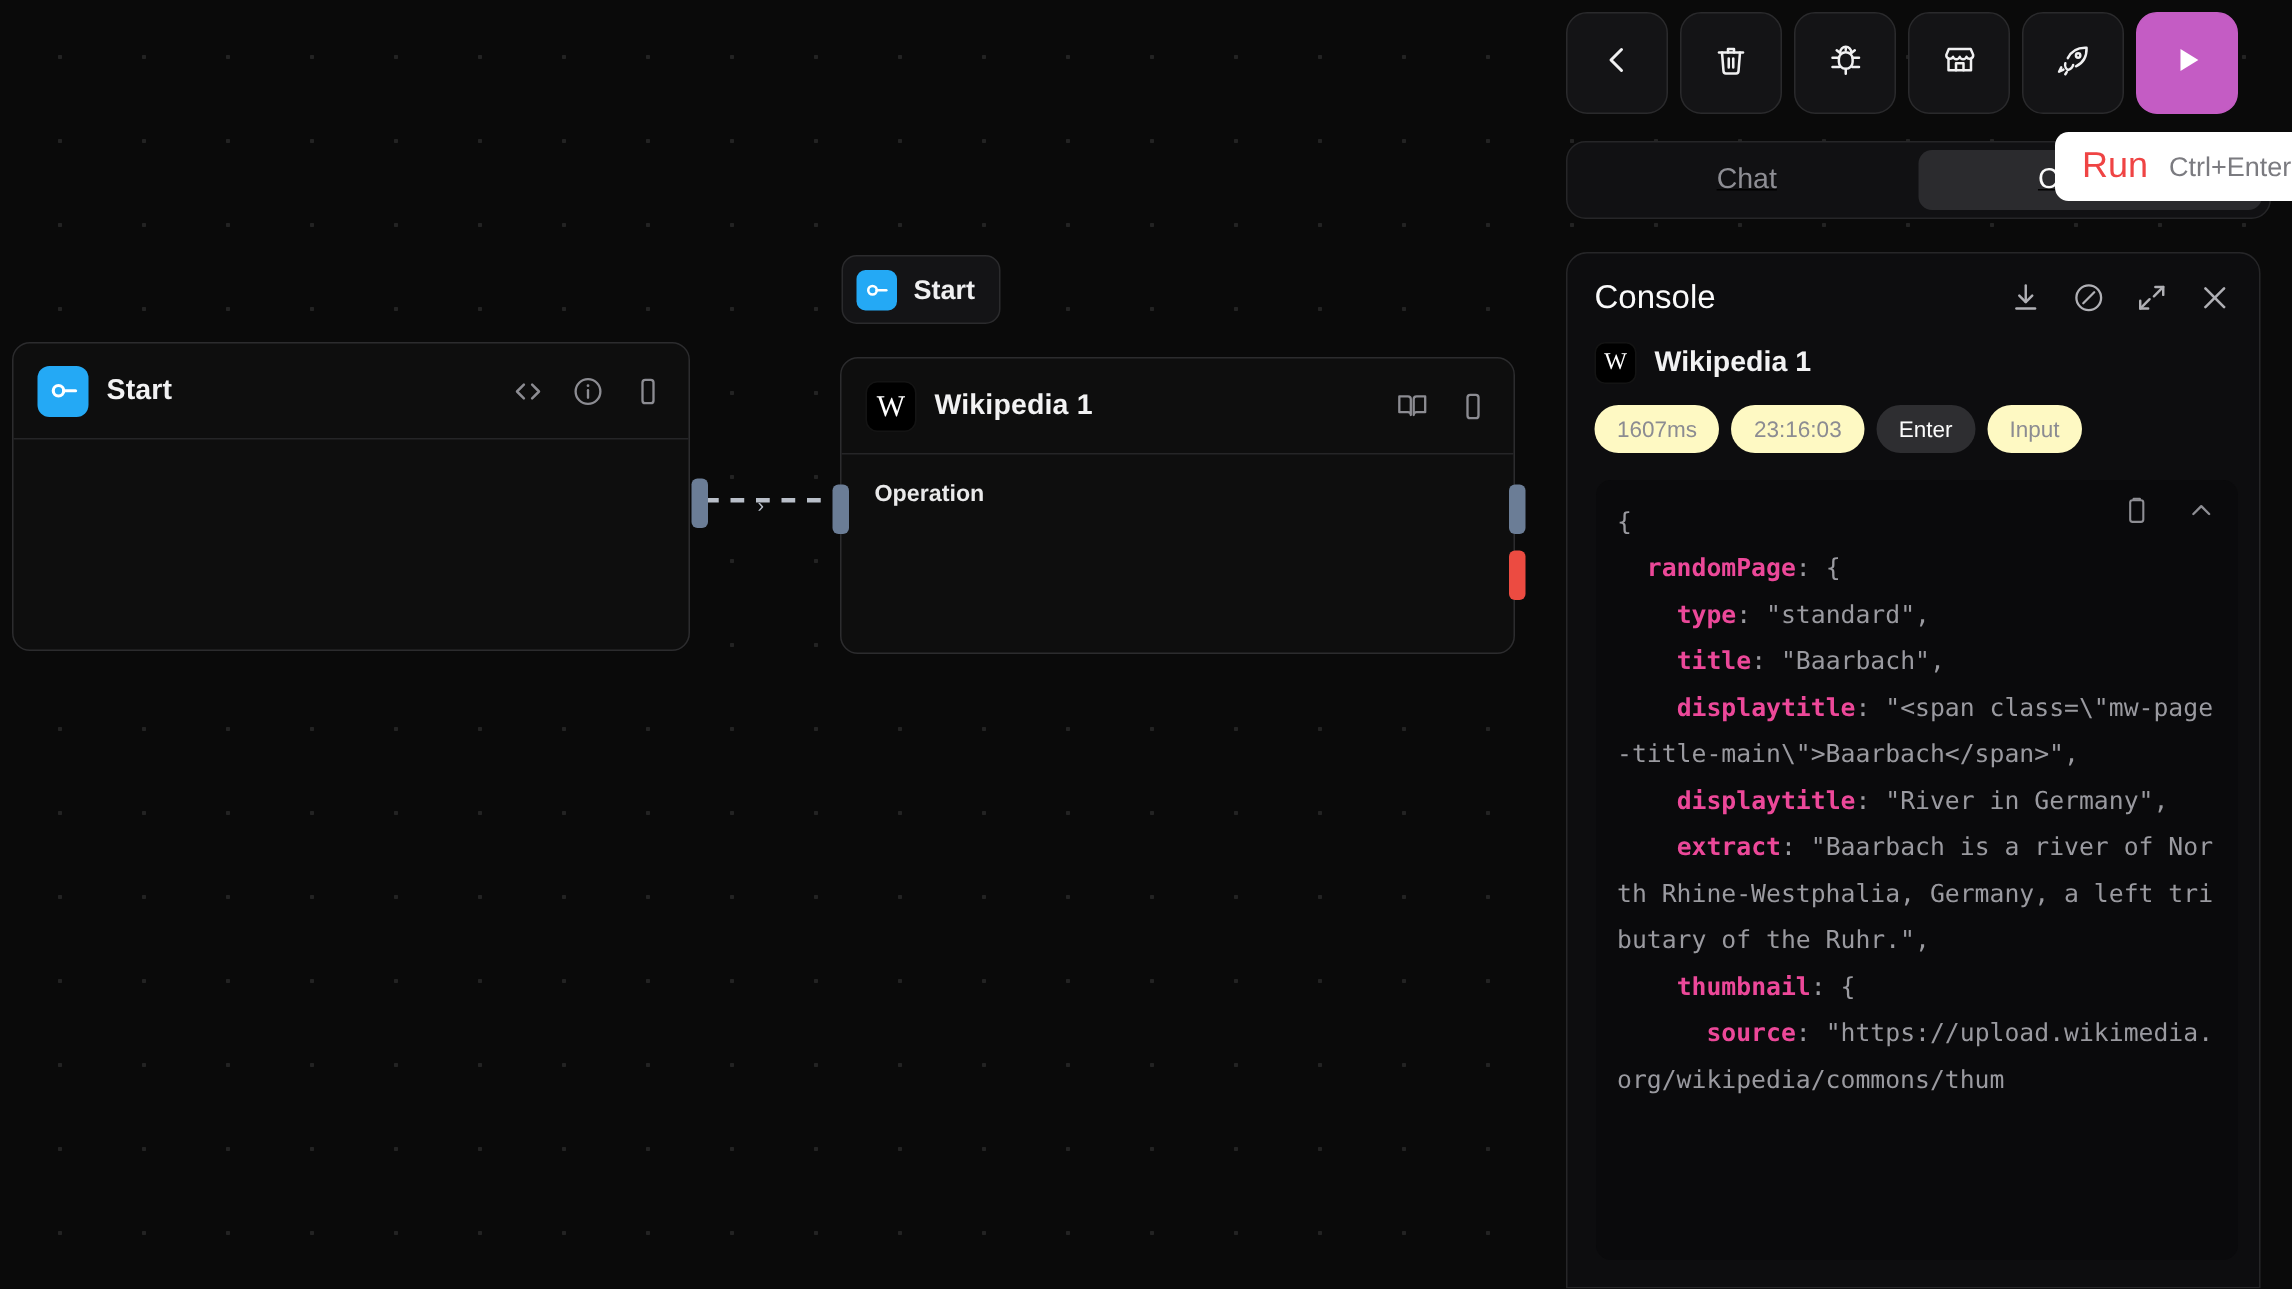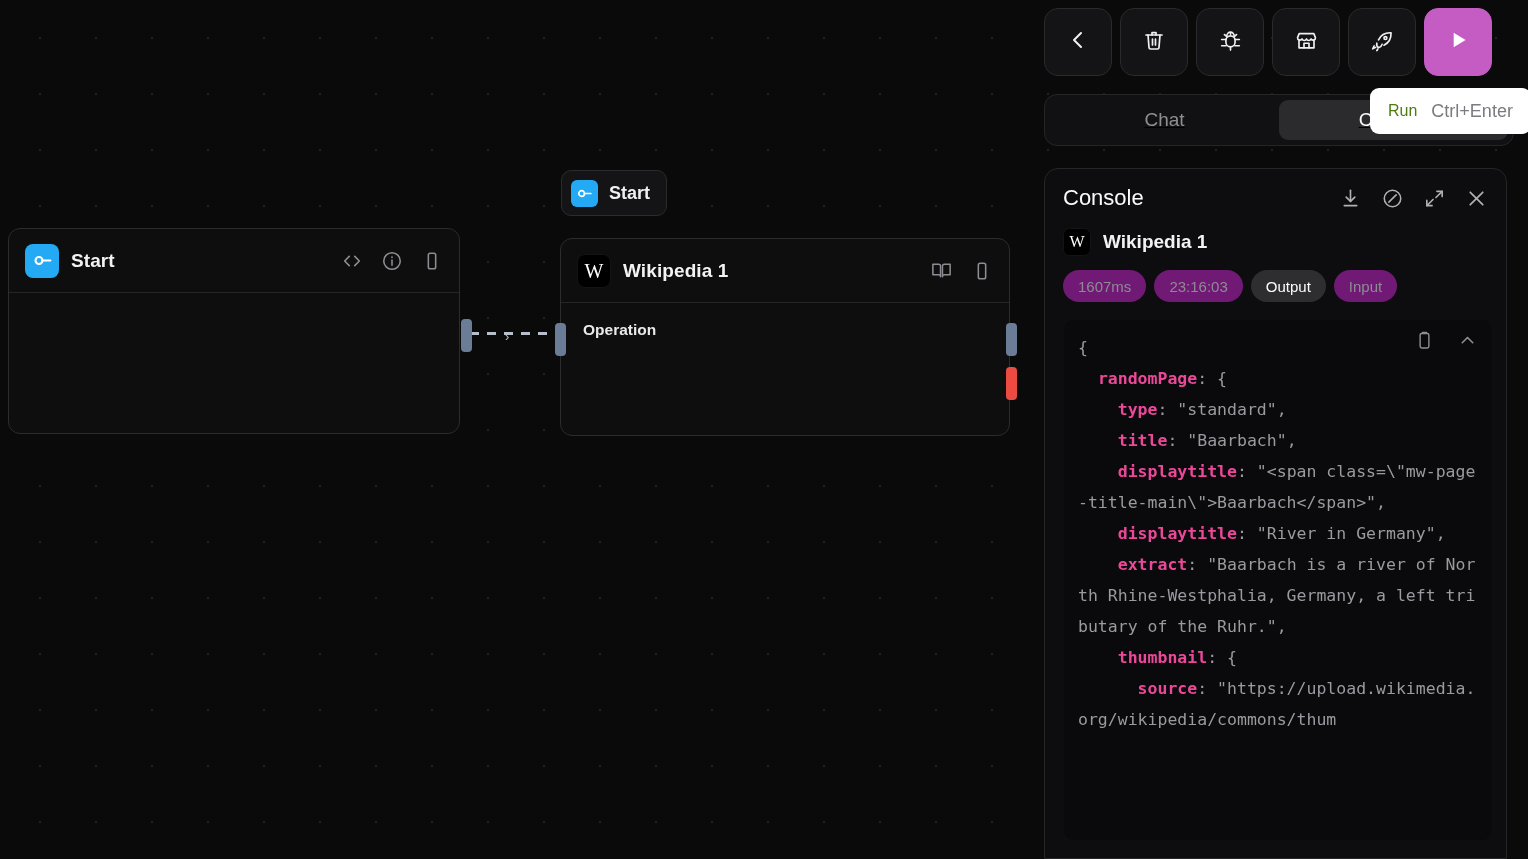--- a/index.html
+++ b/index.html
@@ -119,21 +119,21 @@
   }
   .tab.active { background: #2b2b2e; color: #fafafa; }
 
   #tooltip {
     position: absolute; left: 330px; top: 88px;
     background: #fff; border-radius: 9px;
     height: 46px; padding: 0 18px;
     display: flex; align-items: center; gap: 14px;
     white-space: nowrap;
   }
-  #tooltip .t-run { color: #4d7c0f; font-size: 16px; }
+  #tooltip .t-run { color: #ef4444; font-size: 24px; }
   #tooltip .t-key { color: #7b7b80; font-size: 18px; }
 
   
   #console {
     position: absolute; left: 4px; top: 168px; width: 463px; height: 691px;
     background: #0d0d0f; border: 1px solid #262628;
     border-radius: 14px 14px 0 0;
     overflow: hidden;
   }
   #con-head {
@@ -144,21 +144,21 @@
   #con-acts .ic { color: #b0b0b5; display: flex; cursor: pointer; }
 
   #con-node { display: flex; align-items: center; gap: 12px; padding: 17px 18px 0; }
   #con-node .node-logo { width: 28px; height: 28px; border-radius: 7px; }
   #con-node .node-logo span { font-size: 16px; }
   #con-node .nm { color: #f2f2f3; font-size: 19px; font-weight: 700; }
 
   #con-badges { display: flex; align-items: center; gap: 8px; padding: 14px 18px 0; }
   .badge {
     height: 32px; padding: 0 15px; border-radius: 16px;
-    background: #701a75; color: #8c8c92; font-size: 15px;
+    background: #fef9c3; color: #8c8c92; font-size: 15px;
     display: flex; align-items: center; cursor: pointer;
   }
   .badge.active { background: #2e2e31; color: #fbfbfb; }
 
   #json-wrap {
     margin: 18px 14px 0 19px;
     background: #0a0a0c; border-radius: 10px;
     padding: 12px 14px 0 14px;
     height: 520px; overflow: hidden; position: relative;
   }
@@ -362,21 +362,21 @@
       <div id="con-node">
         <span class="node-logo logo-wiki">
           <span>W</span>
         </span>
         <span class="nm">Wikipedia 1</span>
       </div>
 
       <div id="con-badges">
         <span class="badge">1607ms</span>
         <span class="badge">23:16:03</span>
-        <span class="badge active">Output</span>
+        <span class="badge active">Enter</span>
         <span class="badge">Input</span>
       </div>
 
       <div id="json-wrap">
         <div id="json-acts">
           <span class="ic">
             <svg width="21" height="21" viewBox="0 0 24 24" fill="none" stroke="currentColor" stroke-width="1.6" stroke-linejoin="round">
                 <rect x="7" y="4" width="10" height="16.5" rx="1.8"></rect>
               <path d="M9.6 4V2.9h4.8V4"></path>
               </svg>

